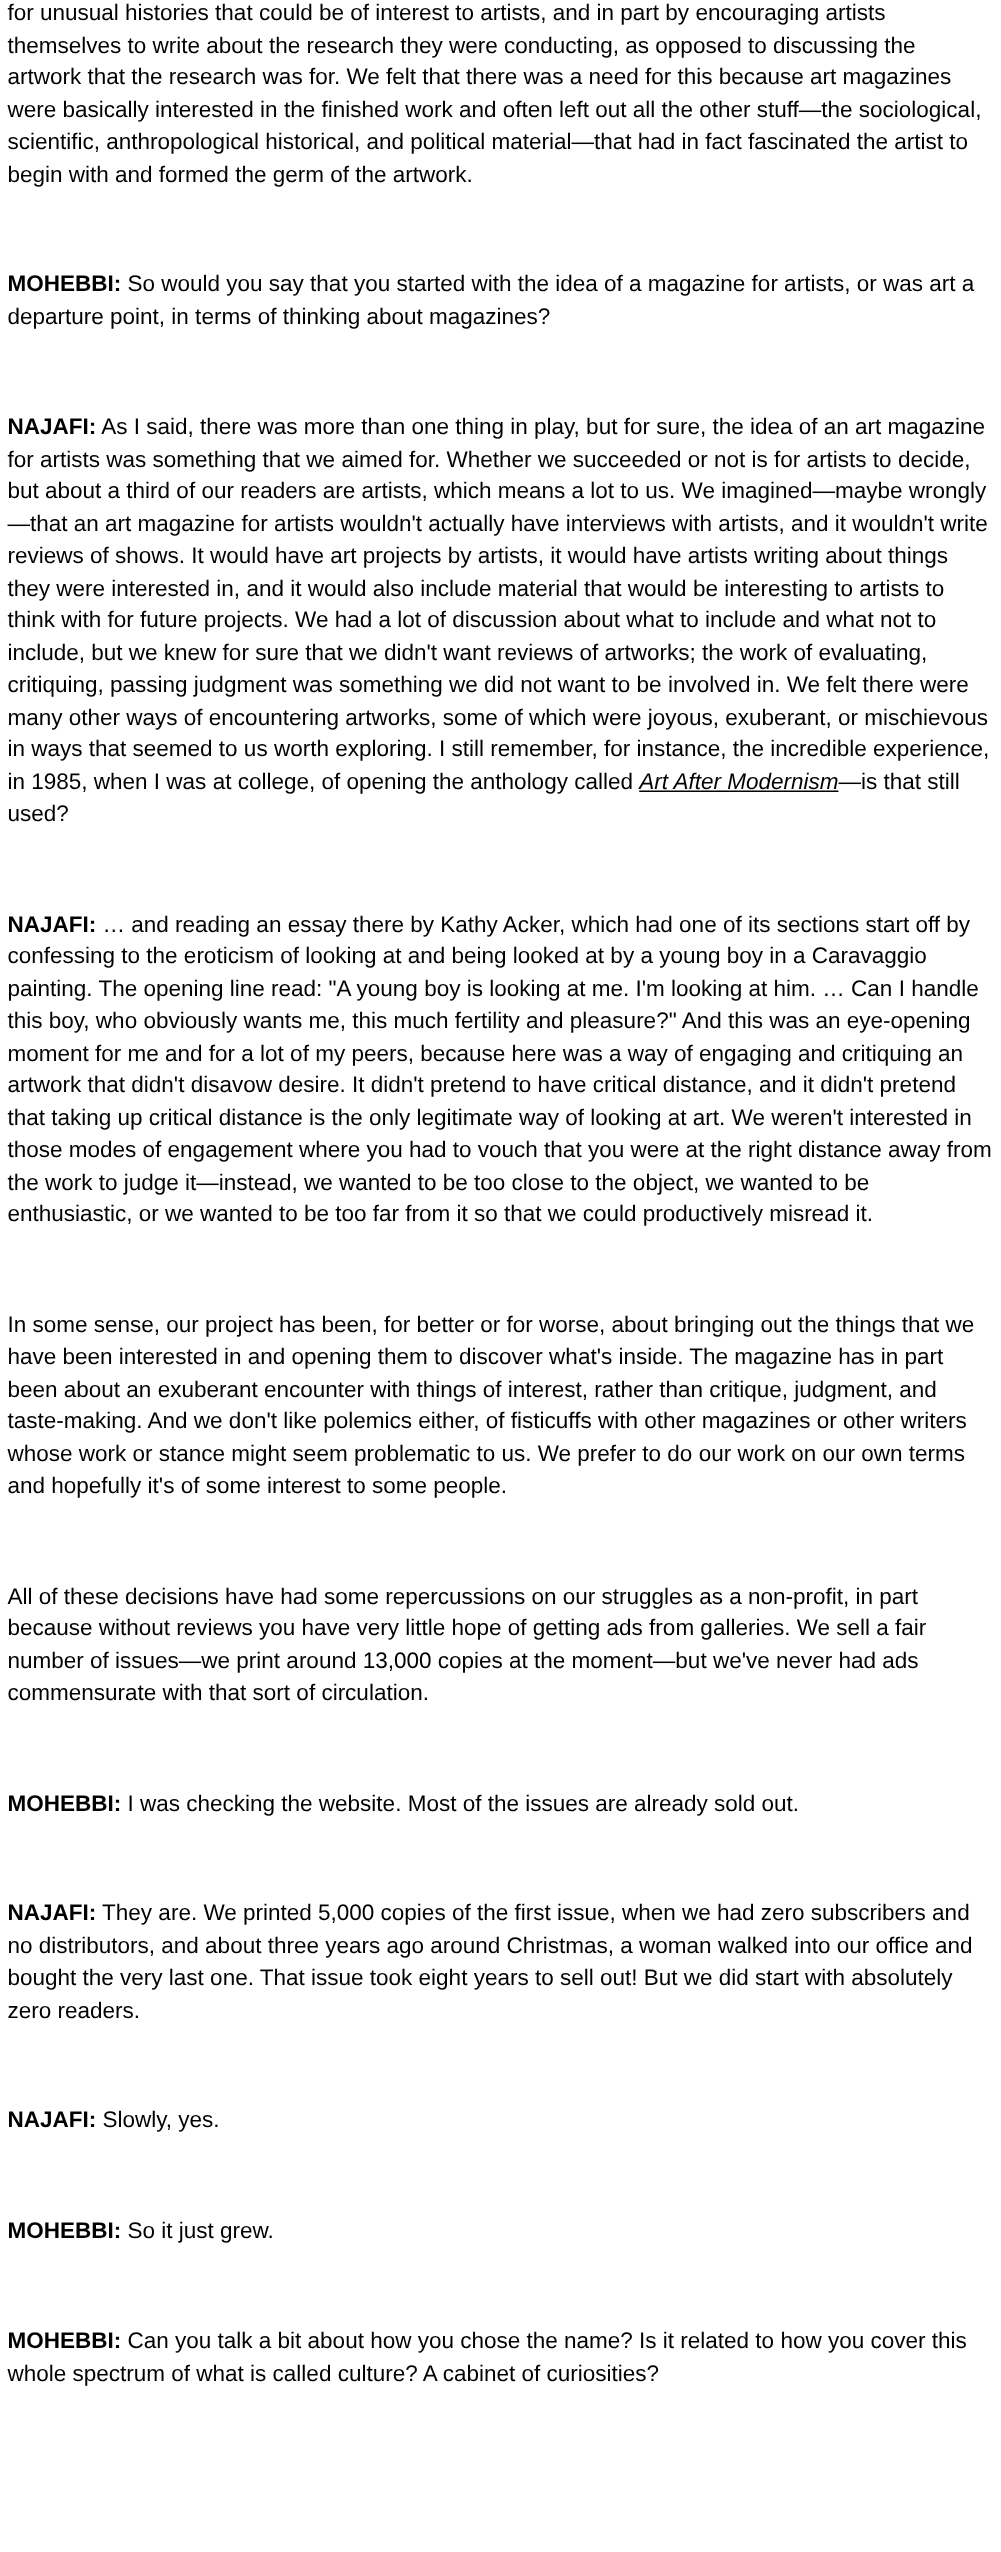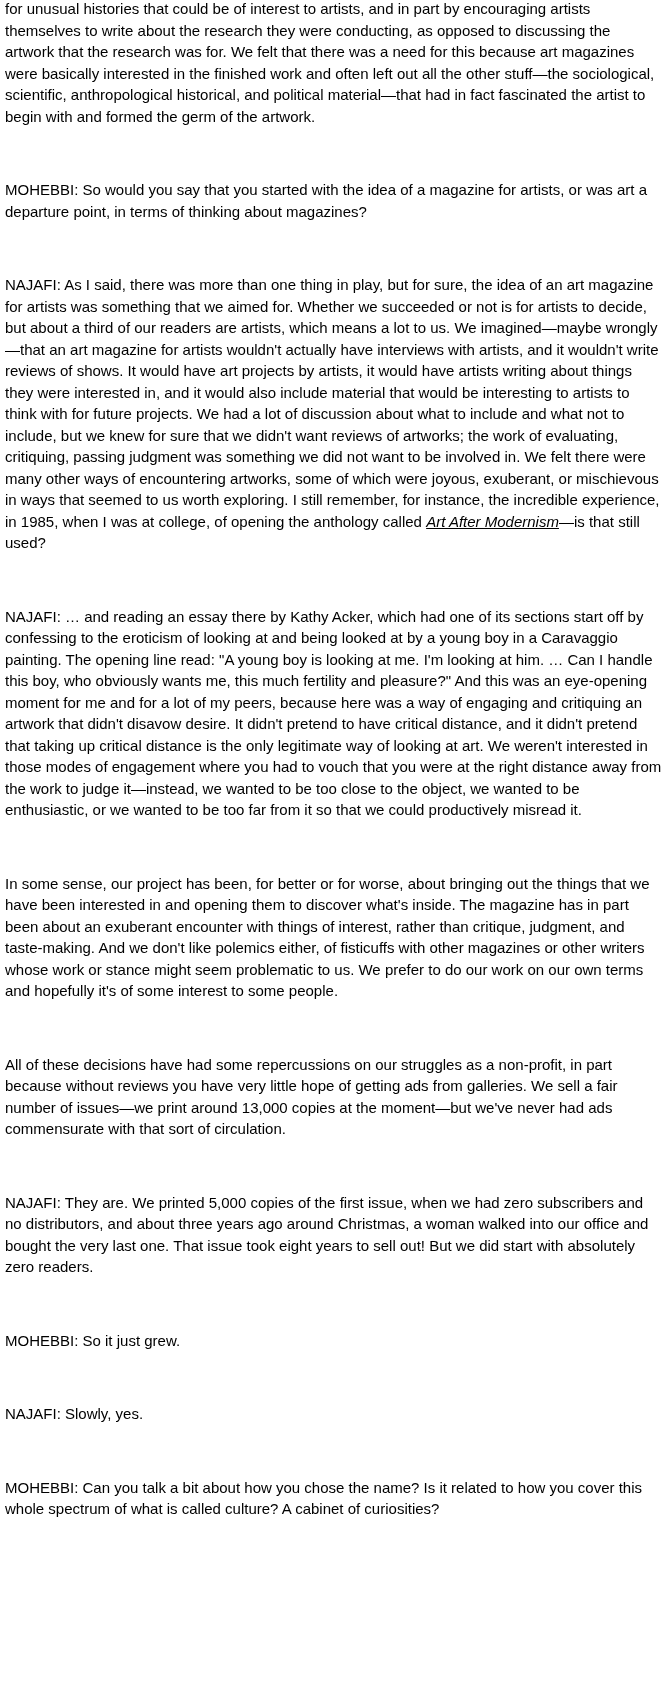--- a/index.html
+++ b/index.html
@@ -25,36 +25,37 @@
   .para {
     margin: 0 0 52px 0;
   }
   .para:first-child {
     margin-top: -2px;
   }
   .para:last-child {
     margin-bottom: 14px;
   }
   .speaker {
-    font-weight: normal;
+    font-weight: bold;
   }
   .italic-title {
     font-style: italic;
     text-decoration: underline;
   }
 </style>
 </head>
 <body>
 
 <main class="page">
   <div id="transcript">
       <p class="para">for unusual histories that could be of interest to artists, and in part by encouraging artists themselves to write about the research they were conducting, as opposed to discussing the artwork that the research was for. We felt that there was a need for this because art magazines were basically interested in the finished work and often left out all the other stuff—the sociological, scientific, anthropological historical, and political material—that had in fact fascinated the artist to begin with and formed the germ of the artwork.</p>
       <p class="para"><strong class="speaker">MOHEBBI:</strong> So would you say that you started with the idea of a magazine for artists, or was art a departure point, in terms of thinking about magazines?</p>
       <p class="para"><strong class="speaker">NAJAFI:</strong> As I said, there was more than one thing in play, but for sure, the idea of an art magazine for artists was something that we aimed for. Whether we succeeded or not is for artists to decide, but about a third of our readers are artists, which means a lot to us. We imagined—maybe wrongly—that an art magazine for artists wouldn't actually have interviews with artists, and it wouldn't write reviews of shows. It would have art projects by artists, it would have artists writing about things they were interested in, and it would also include material that would be interesting to artists to think with for future projects. We had a lot of discussion about what to include and what not to include, but we knew for sure that we didn't want reviews of artworks; the work of evaluating, critiquing, passing judgment was something we did not want to be involved in. We felt there were many other ways of encountering artworks, some of which were joyous, exuberant, or mischievous in ways that seemed to us worth exploring. I still remember, for instance, the incredible experience, in 1985, when I was at college, of opening the anthology called <em class="italic-title">Art After Modernism</em>—is that still used?</p>
       <p class="para"><strong class="speaker">NAJAFI:</strong> … and reading an essay there by Kathy Acker, which had one of its sections start off by confessing to the eroticism of looking at and being looked at by a young boy in a Caravaggio painting. The opening line read: "A young boy is looking at me. I'm looking at him. … Can I handle this boy, who obviously wants me, this much fertility and pleasure?" And this was an eye-opening moment for me and for a lot of my peers, because here was a way of engaging and critiquing an artwork that didn't disavow desire. It didn't pretend to have critical distance, and it didn't pretend that taking up critical distance is the only legitimate way of looking at art. We weren't interested in those modes of engagement where you had to vouch that you were at the right distance away from the work to judge it—instead, we wanted to be too close to the object, we wanted to be enthusiastic, or we wanted to be too far from it so that we could productively misread it.</p>
       <p class="para">In some sense, our project has been, for better or for worse, about bringing out the things that we have been interested in and opening them to discover what's inside. The magazine has in part been about an exuberant encounter with things of interest, rather than critique, judgment, and taste-making. And we don't like polemics either, of fisticuffs with other magazines or other writers whose work or stance might seem problematic to us. We prefer to do our work on our own terms and hopefully it's of some interest to some people.</p>
       <p class="para">All of these decisions have had some repercussions on our struggles as a non-profit, in part because without reviews you have very little hope of getting ads from galleries. We sell a fair number of issues—we print around 13,000 copies at the moment—but we've never had ads commensurate with that sort of circulation.</p>
+      <p class="para"><strong class="speaker">MOHEBBI:</strong> I was checking the website. Most of the issues are already sold out.</p>
       <p class="para"><strong class="speaker">NAJAFI:</strong> They are. We printed 5,000 copies of the first issue, when we had zero subscribers and no distributors, and about three years ago around Christmas, a woman walked into our office and bought the very last one. That issue took eight years to sell out! But we did start with absolutely zero readers.</p>
+      <p class="para"><strong class="speaker">NAJAFI:</strong> Slowly, yes.</p>
       <p class="para"><strong class="speaker">MOHEBBI:</strong> So it just grew.</p>
-      <p class="para"><strong class="speaker">NAJAFI:</strong> Slowly, yes.</p>
       <p class="para"><strong class="speaker">MOHEBBI:</strong> Can you talk a bit about how you chose the name? Is it related to how you cover this whole spectrum of what is called culture? A cabinet of curiosities?</p>
     </div>
 </main>
 
 </body></html>

